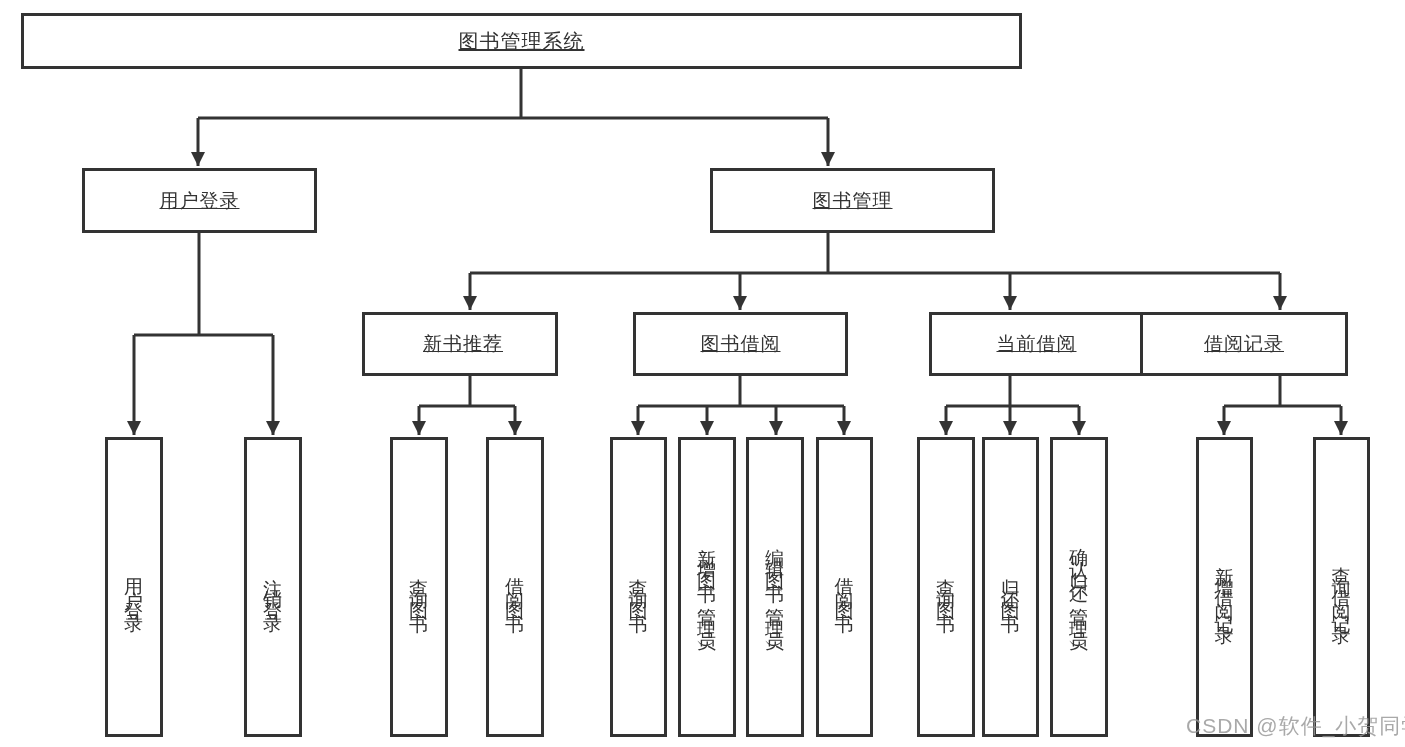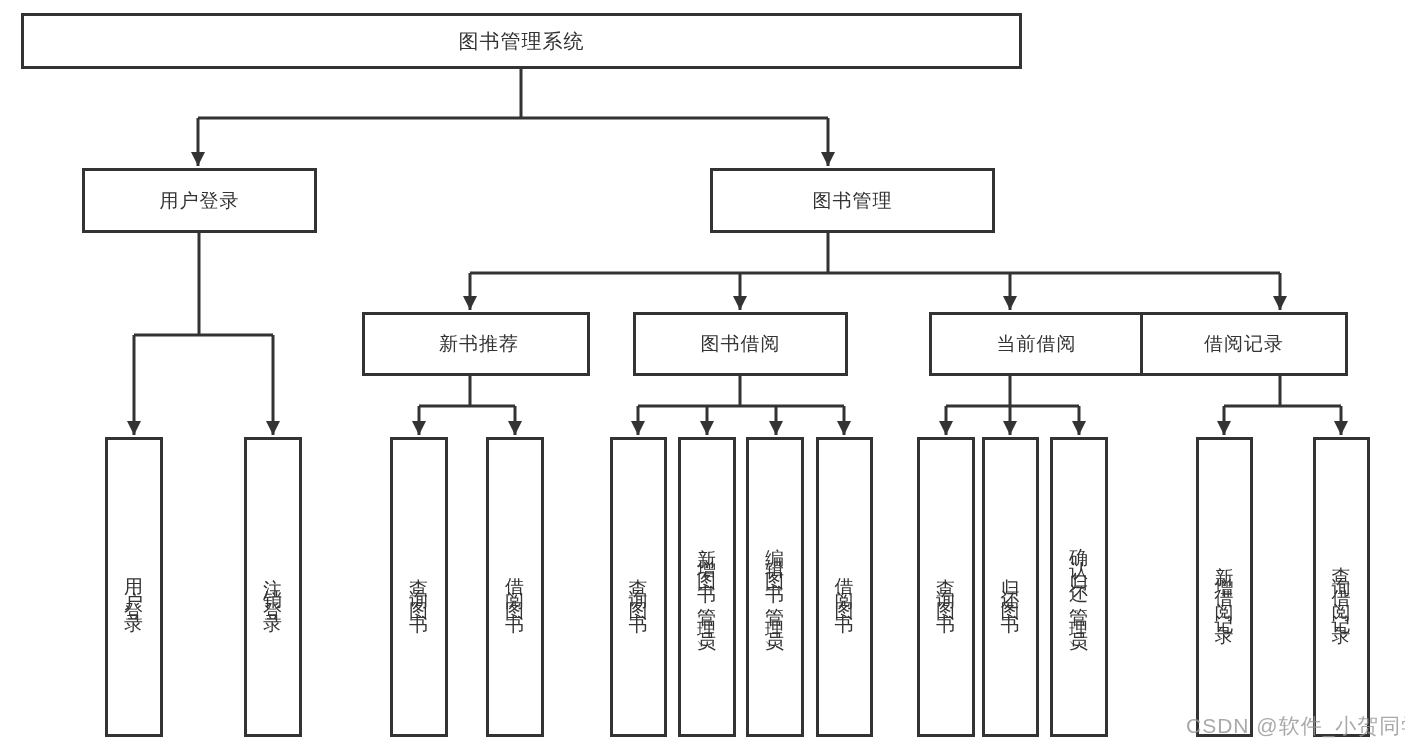--- a/index.html
+++ b/index.html
@@ -5,28 +5,28 @@
   html,body{margin:0;padding:0;background:#ffffff;}
   body{font-family:"Liberation Sans","DejaVu Sans",sans-serif;}
   #canvas{
     position:relative;width:1405px;height:747px;background:#ffffff;overflow:hidden;
   }
   #wires{position:absolute;left:0;top:0;z-index:1;}
   .box{
     position:absolute;box-sizing:border-box;background:#ffffff;border:3px solid #333333;
     display:flex;align-items:center;justify-content:center;color:#333333;z-index:2;
   }
-  .h-label{font-size:19px;letter-spacing:1px;white-space:nowrap;}
+  .h-label{font-size:19px;letter-spacing:1px;white-space:nowrap;text-decoration:underline;}
   #root-box{left:21px;top:13px;width:1001px;height:56px;}
   #root-box .h-label{font-size:20px;}
   .lvl2{height:65px;top:168px;}
   #box-user-login{left:82px;width:235px;}
   #box-book-management{left:710px;width:285px;}
   .lvl3{height:64px;top:312px;}
-  #box-new-books{left:362px;width:228px;padding-left:6px;}
+  #box-new-books{left:362px;width:196px;padding-left:6px;}
   #box-book-borrowing{left:633px;width:215px;}
   #box-current-borrowing{left:903px;width:215px;margin-left:26px;}
   #box-borrowing-records{left:1140px;width:208px;}
   .leaf{
     top:437px;height:300px;border-width:3px;
   }
   .v-label{
     writing-mode:vertical-rl;text-orientation:mixed;
     font-size:19px;letter-spacing:12px;line-height:1;color:#333333;
   }

